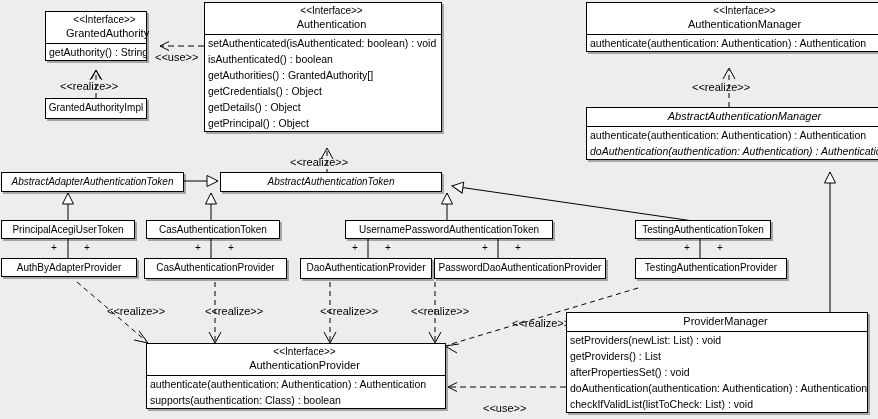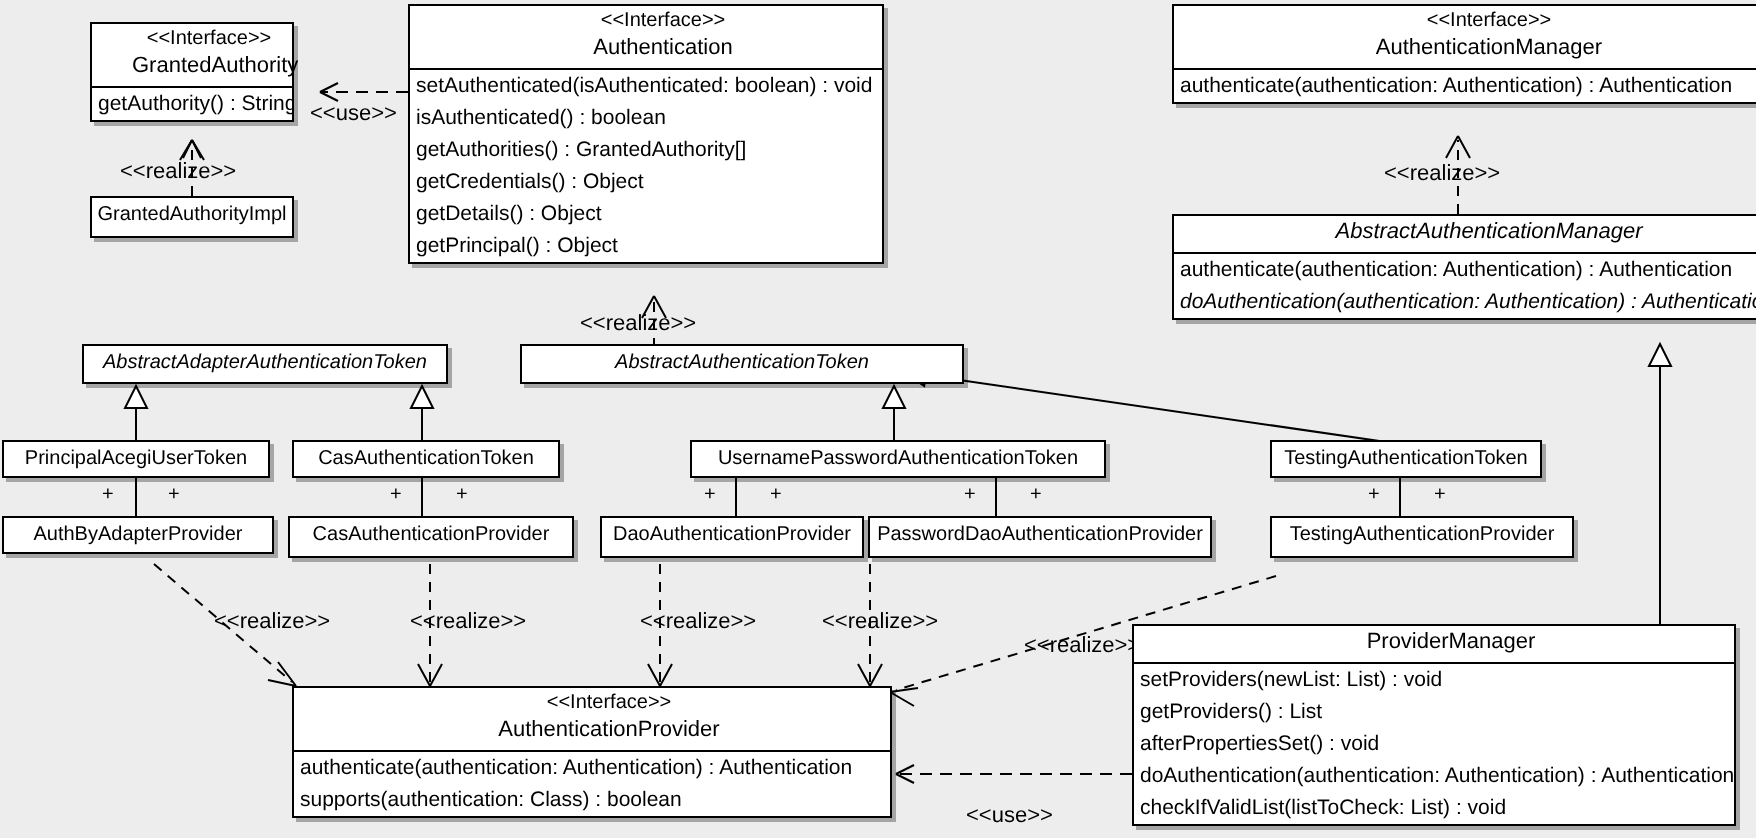--- a/index.html
+++ b/index.html
@@ -75,21 +75,21 @@
     border: 1px solid #000000;
     box-shadow: 2px 2px 0 rgba(0,0,0,0.30);
     box-sizing: border-box;
     text-align: center;
     font-size: 10px;
     line-height: 17px;
     white-space: nowrap;
     overflow: hidden;
     z-index: 5;
   }
-  .simple-box.abstract { font-style: italic; margin-left: 40px; }
+  .simple-box.abstract { font-style: italic; }
   .edge-label {
     position: absolute;
     font-size: 11px;
     line-height: 11px;
     color: #000;
     white-space: nowrap;
     background: transparent;
     z-index: 4;
   }
   .plus-mark {

